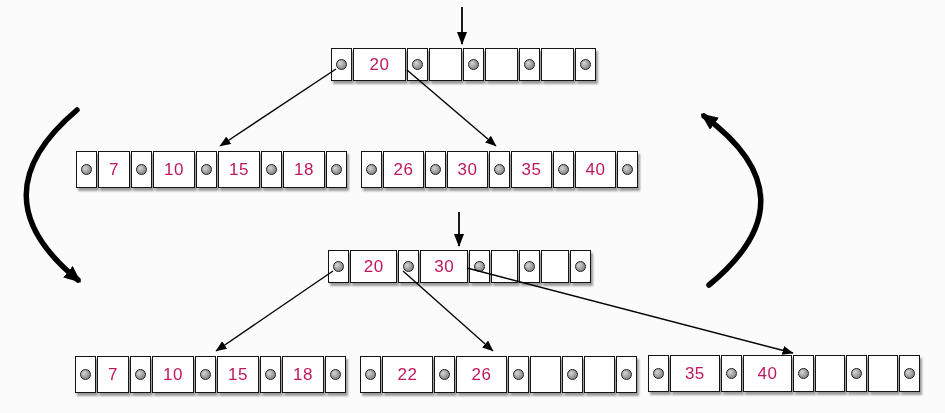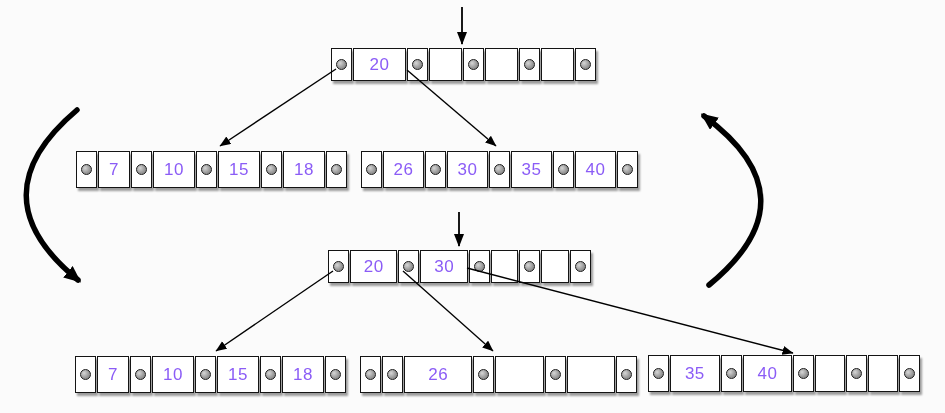--- a/index.html
+++ b/index.html
@@ -12,21 +12,21 @@
   .cell {
     box-sizing:border-box;
     border:1.5px solid #141414;
     background:#ffffff;
     box-shadow:2px 3px 2px rgba(0,0,0,0.38);
     display:flex; align-items:center; justify-content:center;
     margin-right:1px;
   }
   .cell:last-child { margin-right:0; }
   .ptr { flex:0 0 21px; }
-  .key { flex:1 1 auto; font-size:17px; color:#8b5cf6; letter-spacing:0.5px; }
+  .key { flex:1 1 auto; font-size:17px; color:#be185d; letter-spacing:0.5px; }
   .dot {
     width:11px; height:11px; border-radius:50%;
     box-sizing:border-box;
     background:radial-gradient(circle at 35% 35%, #d6d6d6 0%, #9a9a9a 55%, #787878 100%);
     border:1.5px solid #1c1c1c;
   }
   svg.overlay { position:absolute; left:0; top:0; pointer-events:none; }
   .thin  { stroke:#000; stroke-width:1.4; fill:none; }
   .vert  { stroke:#000; stroke-width:1.8; fill:none; }
   .thick { stroke:#000; stroke-width:5.5; fill:none; stroke-linecap:round; }
@@ -183,20 +183,23 @@
       </div>
     <div class="cell ptr">
         <span class="dot"></span>
       </div>
   </div>
 
   <div class="node" style="left:360px;top:356px;width:277px;height:37px">
     <div class="cell ptr">
         <span class="dot"></span>
       </div>
+    <div class="cell key">
+        <span>22</span>
+      </div>
     <div class="cell ptr">
         <span class="dot"></span>
       </div>
     <div class="cell key">
         <span>26</span>
       </div>
     <div class="cell ptr">
         <span class="dot"></span>
       </div>
     <div class="cell key">

